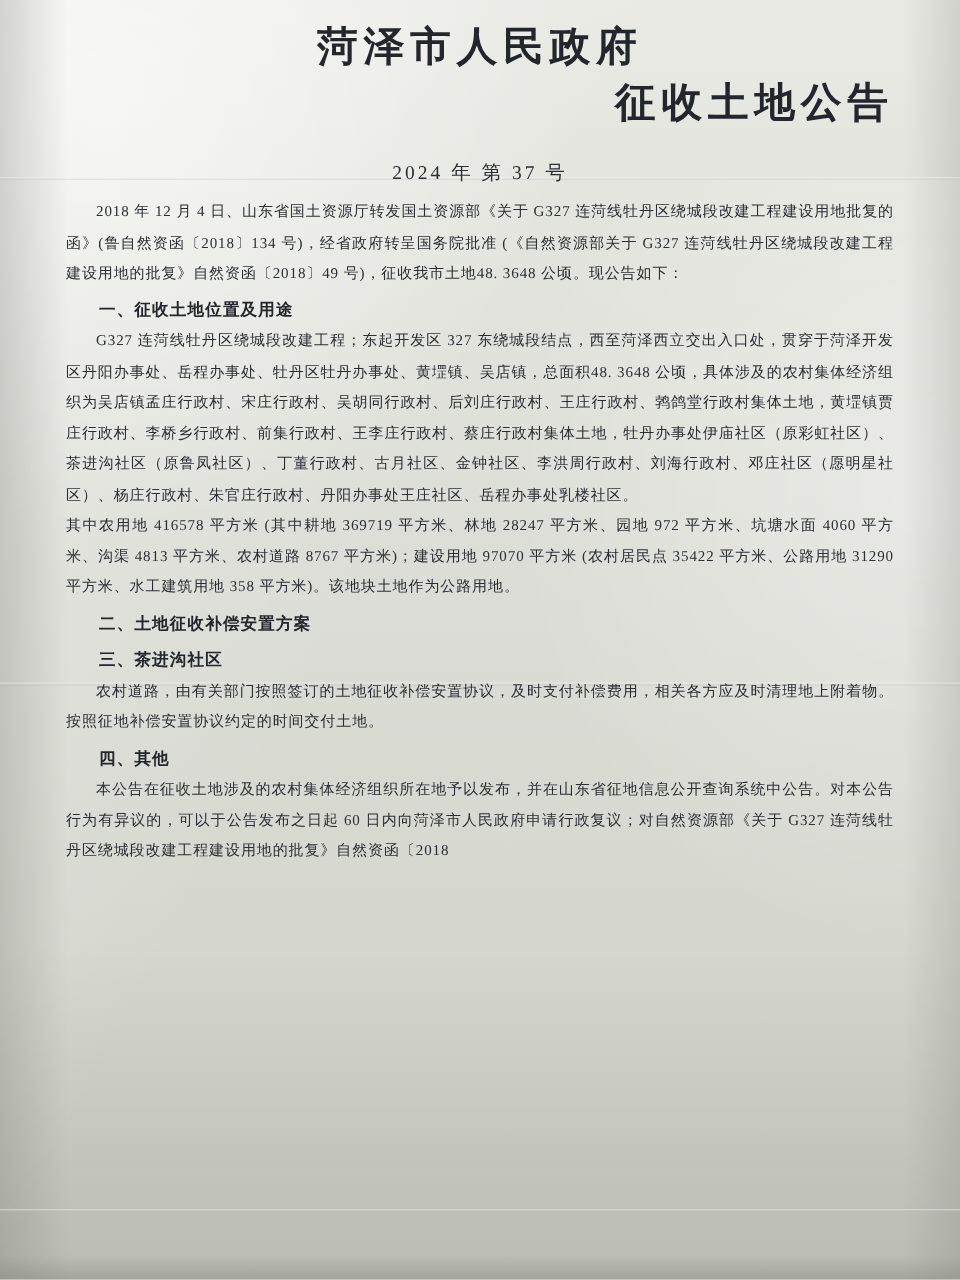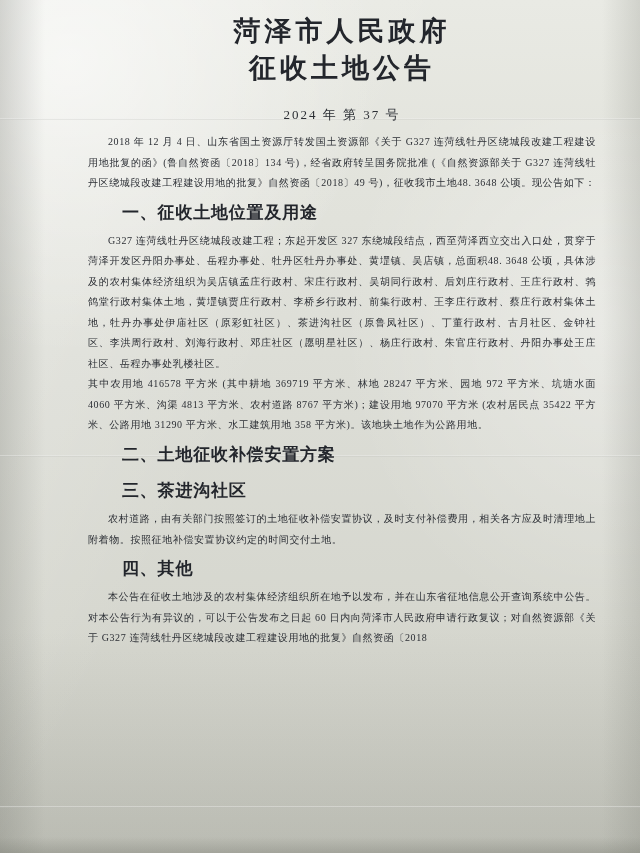--- a/index.html
+++ b/index.html
@@ -15,21 +15,20 @@
   }
   .page {
     position: relative;
     width: 640px;
     height: 853px;
     background:
       linear-gradient(118deg, rgba(255,255,255,0.30) 0%, rgba(255,255,255,0.00) 42%),
       linear-gradient(180deg, #e9eae4 0%, #e3e4dd 18%, #dcddd6 45%, #d6d7cf 72%, #cfd0c7 100%);
     box-sizing: border-box;
     overflow: hidden;
-    padding-left: 44px;
   }
   
   .sheen-a {
     position: absolute;
     left: -10%;
     top: -8%;
     width: 70%;
     height: 50%;
     background: radial-gradient(ellipse at 30% 30%, rgba(255,255,255,0.55), rgba(255,255,255,0) 70%);
     pointer-events: none;
@@ -93,20 +92,21 @@
     line-height: 1.30;
   }
   .title .line1 {
     font-size: 27px;
     display: block;
   }
   .title .line2 {
     font-size: 27px;
     display: block;
     margin-top: 2px;
+    text-align: right;
   }
   .docnum {
     text-align: center;
     font-size: 13px;
     letter-spacing: 2px;
     margin-top: 20px;
     margin-bottom: 8px;
     color: #2b2e34;
   }
   .para {
@@ -115,21 +115,21 @@
     text-align: justify;
     text-justify: inter-ideograph;
     letter-spacing: 0.6px;
     color: #2b2e34;
     margin: 0;
   }
   .para.indent {
     text-indent: 2em;
   }
   .section-head {
-    font-size: 17px;
+    font-size: 11px;
     line-height: 2.05;
     letter-spacing: 0.8px;
     text-indent: 2em;
     font-weight: bold;
     color: #23262c;
     margin: 0;
   }
   .block {
     margin-top: 2px;
   }

